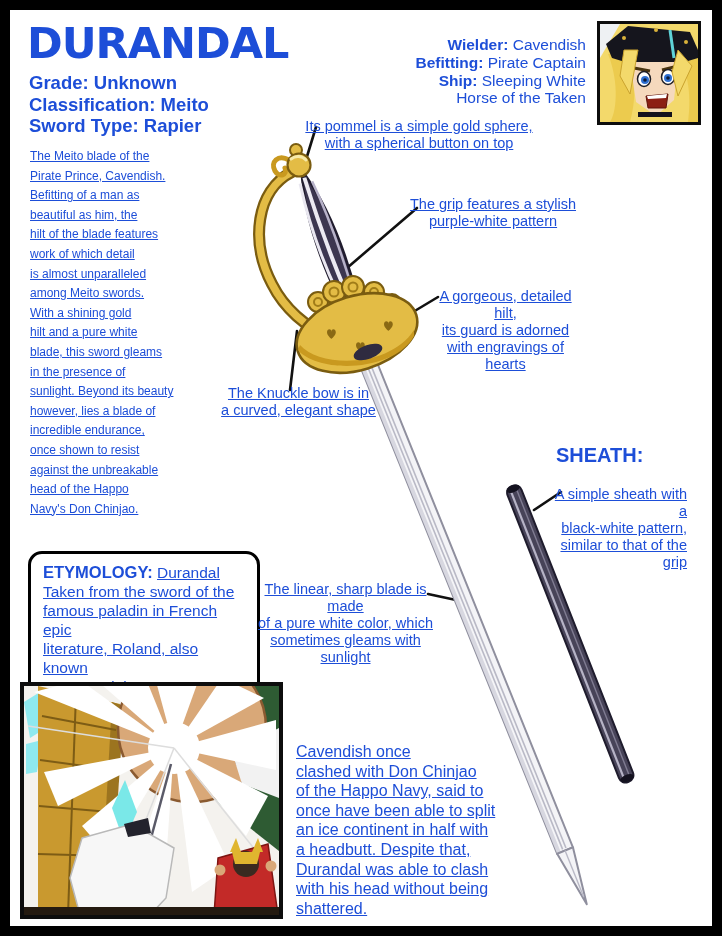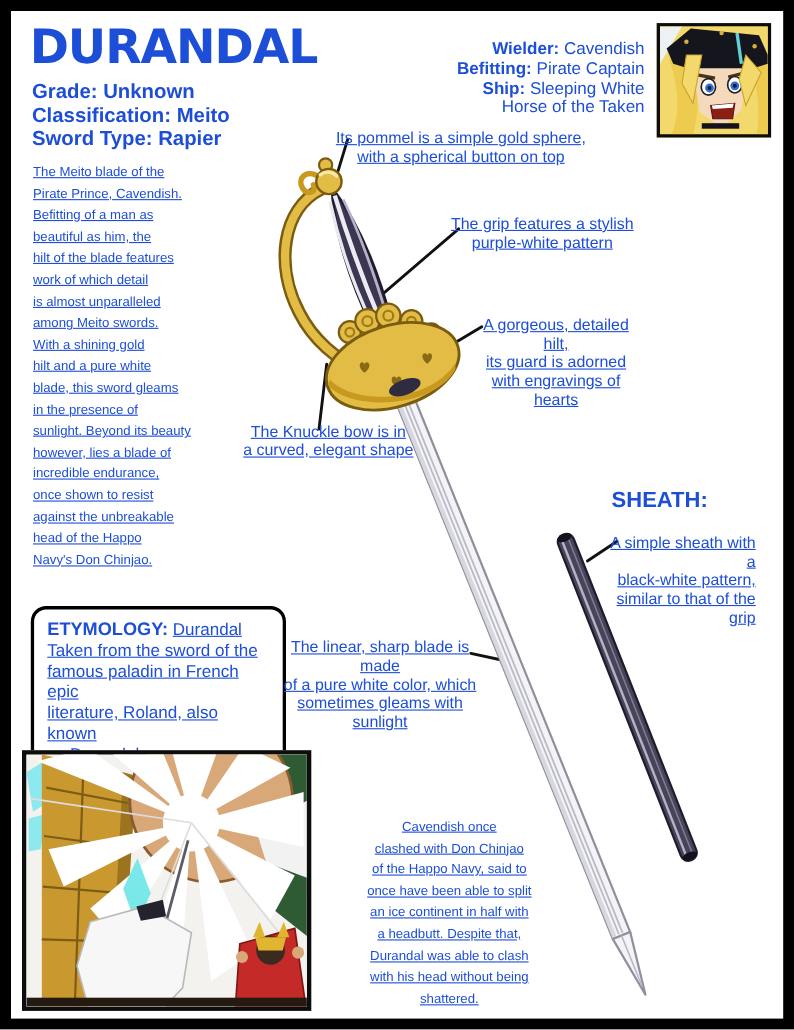--- a/index.html
+++ b/index.html
@@ -27,21 +27,21 @@
   .ann-knuckle{left:216px;top:385px;width:165px;}
   .ann-blade{left:258px;top:581px;width:175px;}
   .sheath-head{left:556px;top:444px;font-size:20px;font-weight:bold;z-index:5;}
   .ann-sheath{left:547px;top:486px;width:140px;text-align:right;z-index:6;}
   .etym{
     left:28px;top:551px;width:204px;border:3px solid #000;border-radius:14px;
     padding:9px 10px 10px 12px;font-size:15.5px;line-height:19px;z-index:5;background:#fff;
   }
   .etym b{font-size:16.5px;}
   .scene{left:20px;top:682px;width:255px;height:229px;border:4px solid #0d0d0d;z-index:5;background:#fff;}
-  .footer-text{left:296px;top:742px;width:225px;font-size:12px;line-height:19.6px;z-index:5;text-align:center;}
+  .footer-text{left:296px;top:742px;width:225px;font-size:16px;line-height:19.6px;z-index:5;}
   .art{position:absolute;left:0;top:0;z-index:1;}
 </style>
 </head>
 <body>
 
 <div class="page">
 
   <svg class="art" width="722" height="936" viewBox="0 0 722 936">
 
     <g stroke="#111" stroke-width="2.6" stroke-linecap="round">

